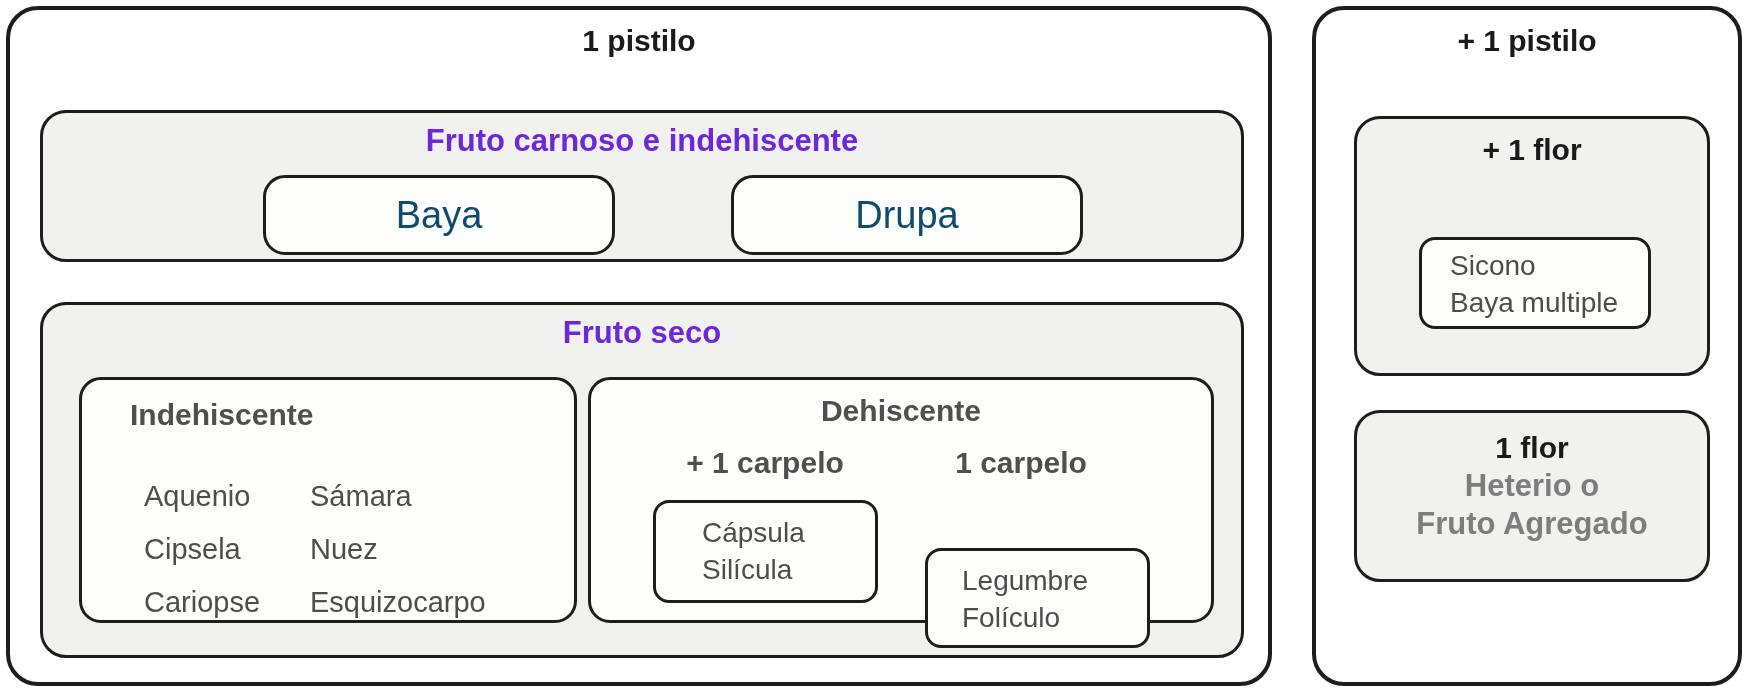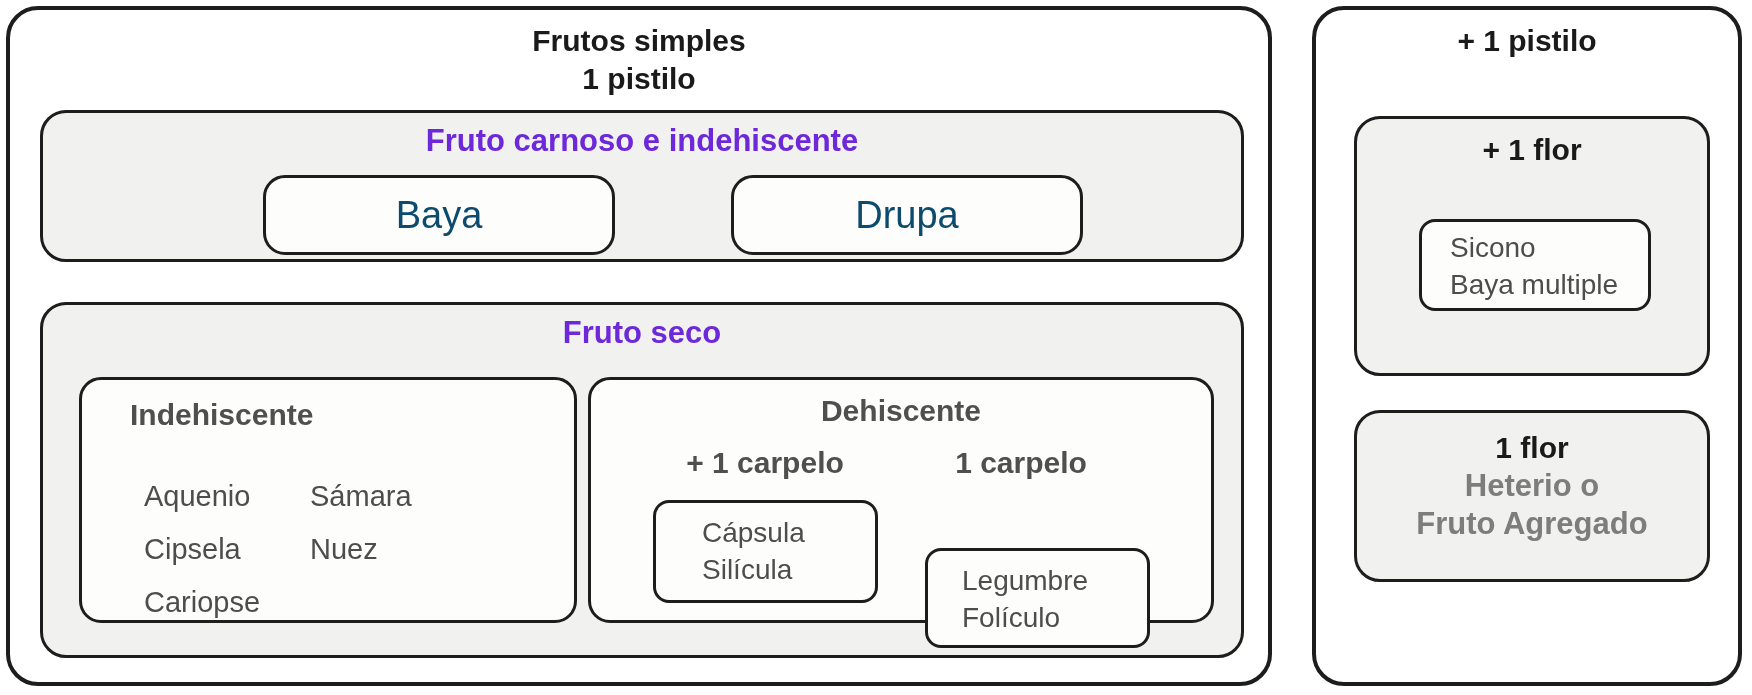--- a/index.html
+++ b/index.html
@@ -73,21 +73,20 @@
   }
 </style>
 </head>
 <body>
 
 <div id="stage">
 
   <div class="panel" style="left:6px;top:6px;width:1266px;height:680px;">
 
     <div class="panel-title">
-      <div>Frutos simples</div>
       <div>1 pistilo</div>
     </div>
 
     <div class="group" style="left:30px;top:100px;width:1204px;height:152px;">
       <div class="group-heading">Fruto carnoso e indehiscente</div>
 
       <div class="itembox" style="left:220px;top:62px;width:352px;height:80px;">
         <div class="item-label">Baya</div>
       </div>
 
@@ -101,20 +100,21 @@
 
       <div class="itembox" style="left:36px;top:72px;width:498px;height:246px;">
         <div class="sub-heading" style="left:48px;top:18px;text-align:left;">Indehiscente</div>
 
         <span class="list-word" style="left:62px;top:100px;">Aquenio</span>
         <span class="list-word" style="left:62px;top:153px;">Cipsela</span>
         <span class="list-word" style="left:62px;top:206px;">Cariopse</span>
 
         <span class="list-word" style="left:228px;top:100px;">Sámara</span>
         <span class="list-word" style="left:228px;top:153px;">Nuez</span>
+        <span class="list-word" style="left:228px;top:206px;">Esquizocarpo</span>
       </div>
 
       <div class="itembox" style="left:545px;top:72px;width:626px;height:246px;">
         <div class="sub-heading" style="left:0;right:0;top:14px;">Dehiscente</div>
 
         <div class="sub-heading" style="left:39px;top:66px;width:270px;">+ 1 carpelo</div>
 
         <div class="sub-heading" style="left:300px;top:66px;width:260px;">1 carpelo</div>
 
         <div class="smallbox" style="left:62px;top:120px;width:225px;height:103px;padding:11px 0 0 46px;">
@@ -132,21 +132,21 @@
 
   <div class="panel" style="left:1312px;top:6px;width:430px;height:680px;">
 
     <div class="panel-title">
       <div>+ 1 pistilo</div>
     </div>
 
     <div class="group" style="left:38px;top:106px;width:356px;height:260px;">
       <div class="dark-line" style="margin-top:12px;">+ 1 flor</div>
 
-      <div class="smallbox" style="left:62px;top:100px;width:232px;height:92px;padding:7px 0 0 28px;">
+      <div class="smallbox" style="left:62px;top:118px;width:232px;height:92px;padding:7px 0 0 28px;">
         <div class="two-line">Sicono</div>
         <div class="two-line">Baya multiple</div>
       </div>
     </div>
 
     <div class="group" style="left:38px;top:400px;width:356px;height:172px;">
       <div class="dark-line" style="margin-top:16px;">1 flor</div>
       <div class="muted-line">Heterio o</div>
       <div class="muted-line">Fruto Agregado</div>
     </div>

